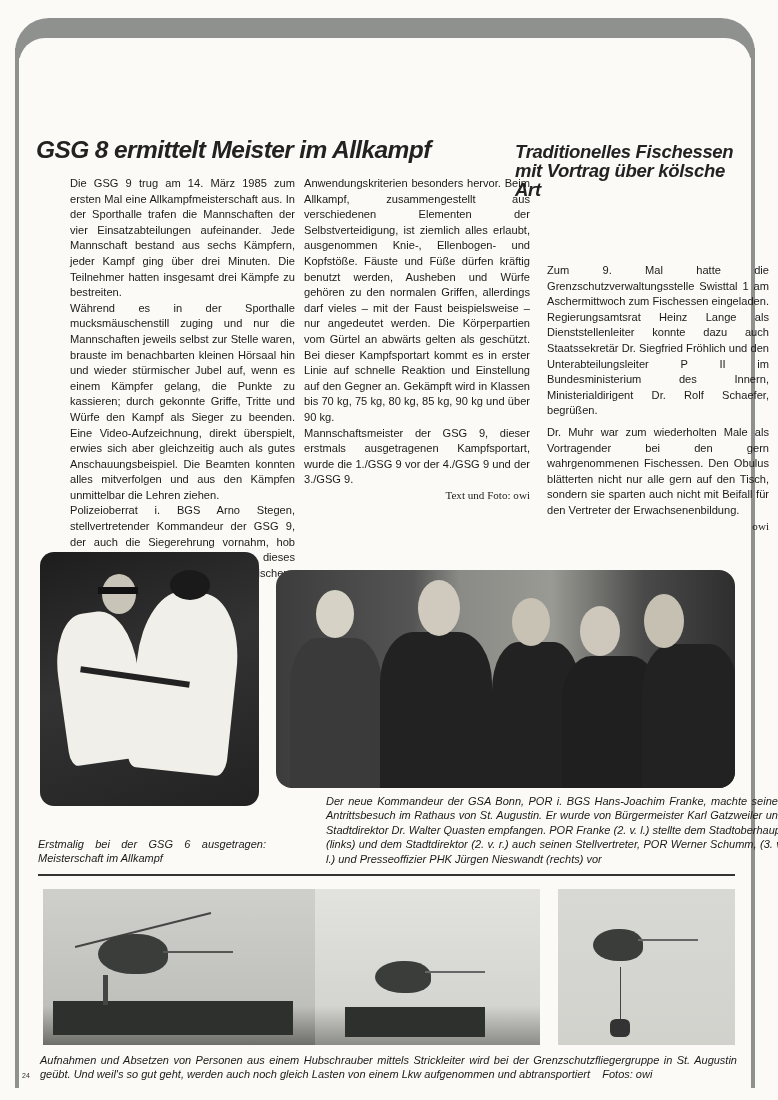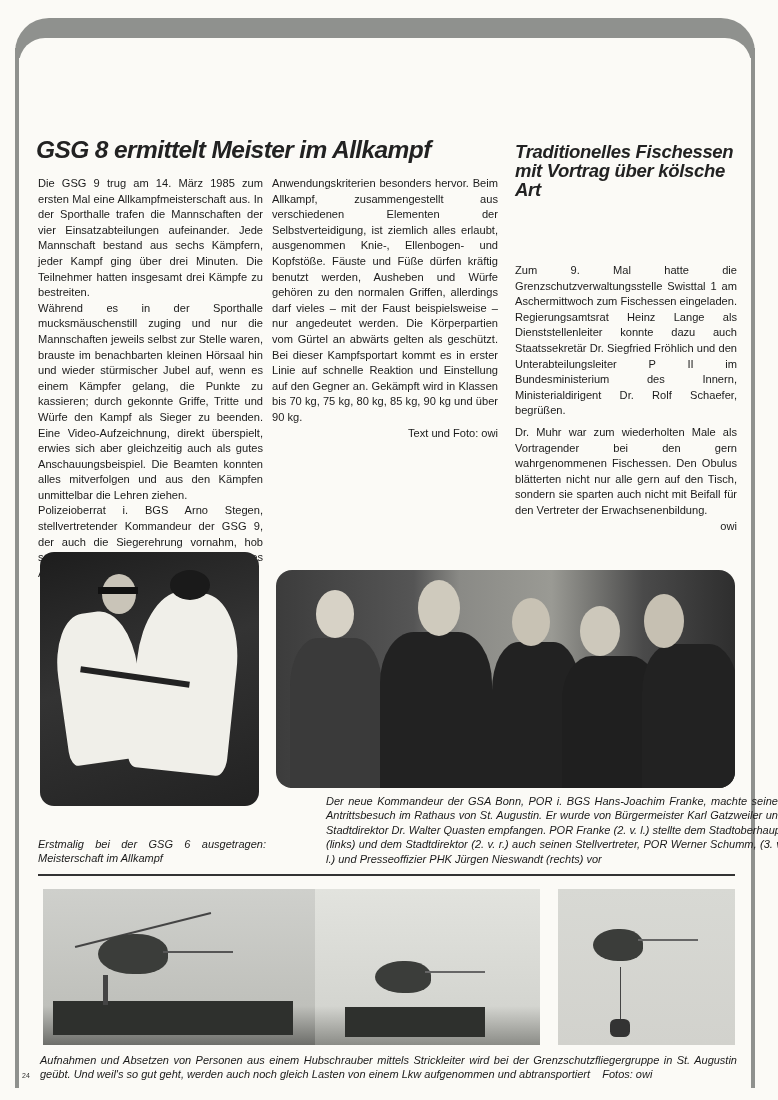--- a/index.html
+++ b/index.html
@@ -3,27 +3,27 @@
 <meta charset="utf-8">
 <style>
   html,body{margin:0;padding:0;}
   body{width:778px;height:1100px;background:#fbfaf6;position:relative;overflow:hidden;font-family:"Liberation Sans",sans-serif;color:#1a1a1a;}
   .frame{position:absolute;left:15px;top:18px;width:740px;height:1075px;}
   .frame-band{position:absolute;left:0;top:0;width:100%;height:40px;background:#8f918e;border-radius:34px 34px 0 0;}
   .frame-inner{position:absolute;left:4px;top:20px;right:4px;height:40px;background:#fbfaf6;border-radius:26px 26px 0 0;}
   .frame-left{position:absolute;left:0;top:30px;width:4px;height:1040px;background:#8f918e;}
   .frame-right{position:absolute;right:0;top:30px;width:4px;height:1040px;background:#8f918e;}
   .headline{position:absolute;left:36px;top:136px;font-size:24.5px;font-weight:bold;font-style:italic;letter-spacing:-0.6px;color:#222;margin:0;}
-  .col{position:absolute;font-size:11.1px;line-height:15.6px;text-align:justify;}
+  .col{position:absolute;font-size:11.1px;line-height:15.6px;text-align:justify;margin-left:32px;}
   .col p{margin:0;}
   .col1{left:38px;top:176px;width:225px;}
   .col2{left:272px;top:176px;width:226px;}
   .col3{left:515px;top:263px;width:222px;}
   .col3 p{margin-bottom:6px;}
-  .sign{text-align:right;display:block;}
+  .sign{text-align:right;display:block;font-family:Liberation Serif, serif;}
   .h2{position:absolute;left:515px;top:142px;width:230px;font-size:18.5px;line-height:19px;font-weight:bold;font-style:italic;color:#222;margin:0;letter-spacing:-0.3px;}
   .photo{position:absolute;background:#2a2a2a;overflow:hidden;}
   .photo-karate{left:40px;top:552px;width:219px;height:254px;border-radius:14px 14px 14px 14px;background:linear-gradient(160deg,#1d1d1d 0%,#333 45%,#222 100%);}
   .photo-group{left:276px;top:570px;width:459px;height:218px;border-radius:16px;background:linear-gradient(90deg,#3c3c3c 0%,#555 30%,#8a8a86 40%,#9a9a94 60%,#4a4a4a 80%,#2e2e2e 100%);}
   .fig{position:absolute;background:#f0efe9;border-radius:40% 40% 10% 10%;}
   .suit{position:absolute;background:#222;border-radius:30% 30% 4% 4%;}
   .head{position:absolute;background:#c9c4b8;border-radius:50%;}
   .cap{position:absolute;font-size:11px;line-height:14.4px;font-style:italic;}
   .cap-karate{left:38px;top:837px;width:228px;text-align:justify;}
   .cap-group{left:278px;top:794px;width:458px;text-align:justify;margin-left:48px;}
@@ -51,20 +51,21 @@
 <h1 class="headline">GSG 8 ermittelt Meister im Allkampf</h1>
 
 <div class="col col1">
   <p>Die GSG 9 trug am 14. März 1985 zum ersten Mal eine Allkampfmeisterschaft aus. In der Sporthalle trafen die Mannschaften der vier Einsatzabteilungen aufeinander. Jede Mannschaft bestand aus sechs Kämpfern, jeder Kampf ging über drei Minuten. Die Teilnehmer hatten insgesamt drei Kämpfe zu bestreiten.</p>
   <p>Während es in der Sporthalle mucksmäuschenstill zuging und nur die Mannschaften jeweils selbst zur Stelle waren, brauste im benachbarten kleinen Hörsaal hin und wieder stürmischer Jubel auf, wenn es einem Kämpfer gelang, die Punkte zu kassieren; durch gekonnte Griffe, Tritte und Würfe den Kampf als Sieger zu beenden. Eine Video-Aufzeichnung, direkt überspielt, erwies sich aber gleichzeitig auch als gutes Anschauungsbeispiel. Die Beamten konnten alles mitverfolgen und aus den Kämpfen unmittelbar die Lehren ziehen.</p>
   <p>Polizeioberrat i. BGS Arno Stegen, stellvertretender Kommandeur der GSG 9, der auch die Siegerehrung vornahm, hob sowohl den sportlichen Wert dieses Allkampfes als auch seine polizeipraktischen</p>
 </div>
 
 <div class="col col2">
   <p>Anwendungskriterien besonders hervor. Beim Allkampf, zusammengestellt aus verschiedenen Elementen der Selbstverteidigung, ist ziemlich alles erlaubt, ausgenommen Knie-, Ellenbogen- und Kopfstöße. Fäuste und Füße dürfen kräftig benutzt werden, Ausheben und Würfe gehören zu den normalen Griffen, allerdings darf vieles – mit der Faust beispielsweise – nur angedeutet werden. Die Körperpartien vom Gürtel an abwärts gelten als geschützt. Bei dieser Kampfsportart kommt es in erster Linie auf schnelle Reaktion und Einstellung auf den Gegner an. Gekämpft wird in Klassen bis 70 kg, 75 kg, 80 kg, 85 kg, 90 kg und über 90 kg.</p>
+  <p>Mannschaftsmeister der GSG 9, dieser erstmals ausgetragenen Kampfsportart, wurde die 1./GSG 9 vor der 4./GSG 9 und der 3./GSG 9.</p>
   <span class="sign">Text und Foto: owi</span>
 </div>
 
 <h2 class="h2">Traditionelles Fischessen mit Vortrag über kölsche Art</h2>
 
 <div class="col col3">
   <p>Zum 9. Mal hatte die Grenzschutzverwaltungsstelle Swisttal 1 am Aschermittwoch zum Fischessen eingeladen. Regierungsamtsrat Heinz Lange als Dienststellenleiter konnte dazu auch Staatssekretär Dr. Siegfried Fröhlich und den Unterabteilungsleiter P II im Bundesministerium des Innern, Ministerialdirigent Dr. Rolf Schaefer, begrüßen.</p>
   <p style="margin-bottom:0">Dr. Muhr war zum wiederholten Male als Vortragender bei den gern wahrgenommenen Fischessen. Den Obulus blätterten nicht nur alle gern auf den Tisch, sondern sie sparten auch nicht mit Beifall für den Vertreter der Erwachsenenbildung.</p>
   <span class="sign">owi</span>
 </div>

